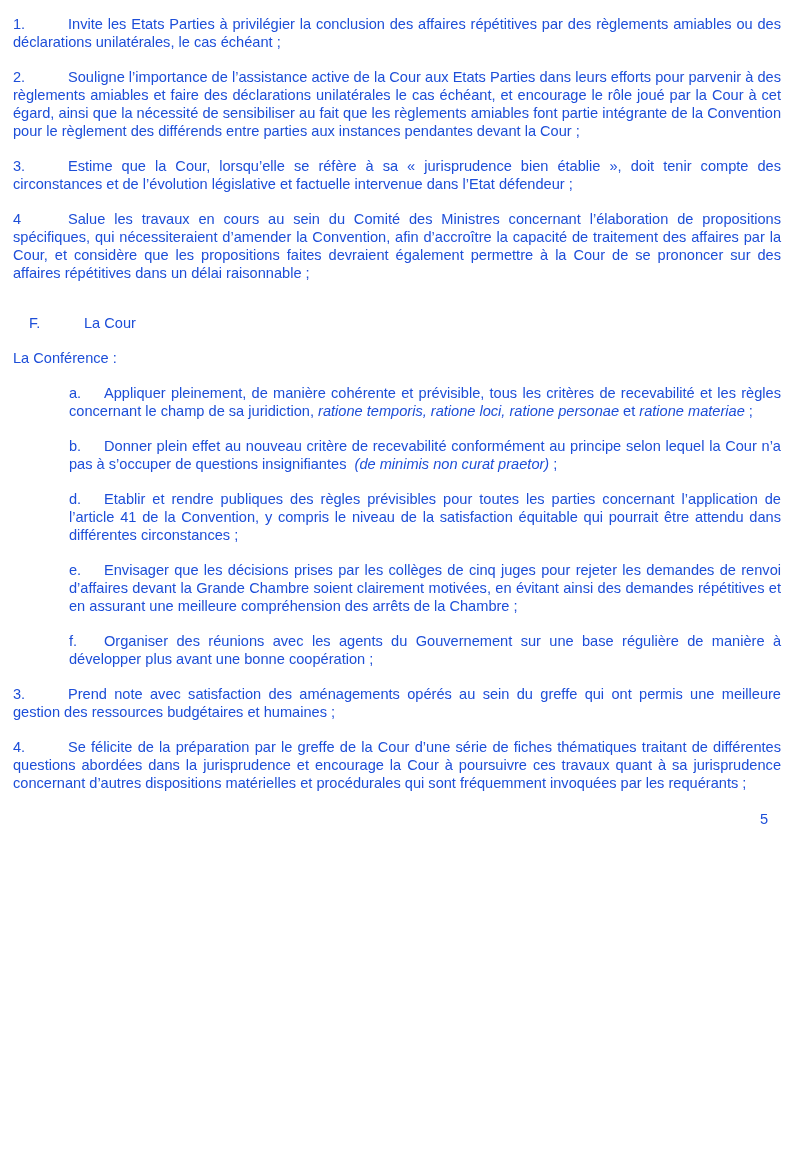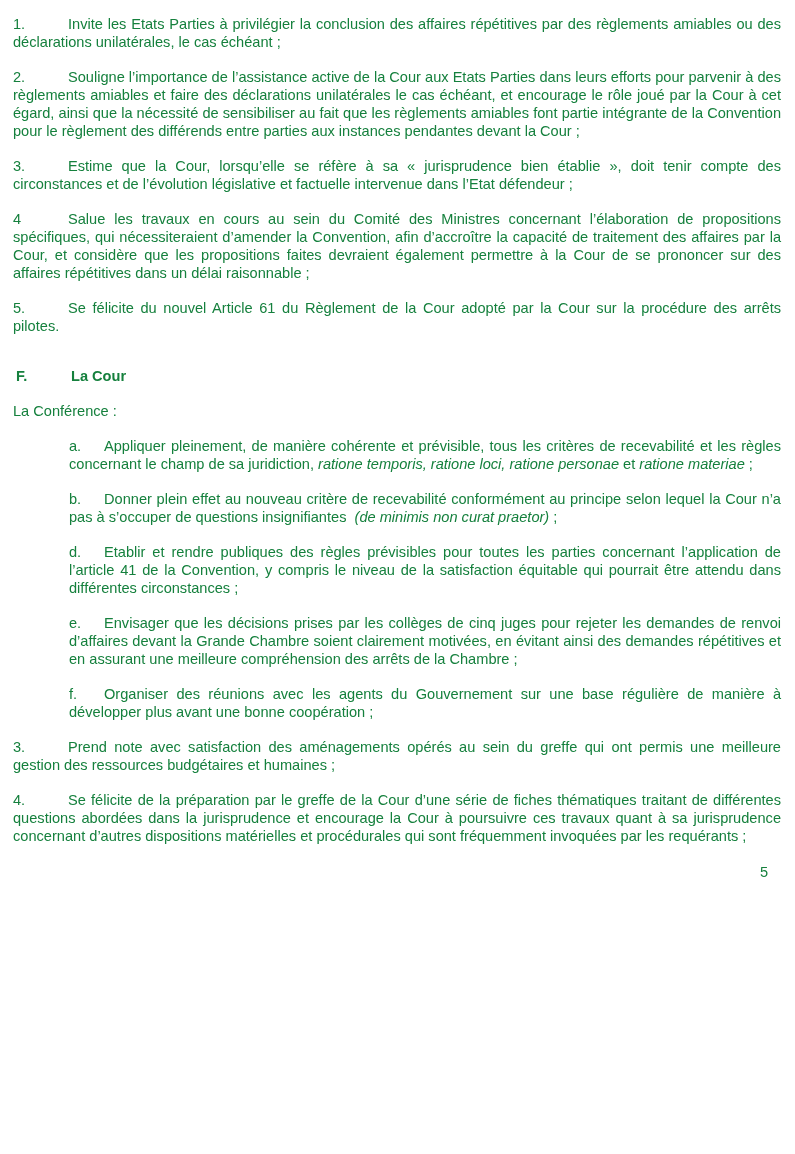--- a/index.html
+++ b/index.html
@@ -8,37 +8,37 @@
     height: 1154px;
     box-sizing: border-box;
     background: #ffffff;
     font-family: "Liberation Sans", "DejaVu Sans", sans-serif;
   }
   .page {
     box-sizing: border-box;
     width: 795px;
     height: 1150px;
     padding: 15px 14px 0 13px;
-    color: #15803d;
+    color: #1d4ed8;
     font-size: 14.6px;
     line-height: 18px;
   }
   p.para {
     margin: 0 0 17px 0;
     text-align: justify;
   }
   .num {
     display: inline-block;
     width: 55px;
   }
   p.sub { margin-left: 56px; }
   p.sub .num { width: 35px; }
   p.heading {
-    font-weight: 700;
-    margin: 32px 0 17px 3px;
+    font-weight: 400;
+    margin: 32px 0 17px 16px;
     text-align: left;
   }
   p.intro-line {
     text-align: left;
   }
   p.pagenum {
     margin: 18px 0 0 0;
     padding-right: 13px;
     text-align: right;
   }
@@ -50,21 +50,20 @@
 <div class="page">
 
   <p class="para"><span class="num">1.</span><span>Invite les Etats Parties à privilégier la conclusion des affaires répétitives par des règlements amiables ou des déclarations unilatérales, le cas échéant&nbsp;;</span></p>
 
   <p class="para"><span class="num">2.</span><span>Souligne l’importance de l’assistance active de la Cour aux Etats Parties dans leurs efforts pour parvenir à des règlements amiables et faire des déclarations unilatérales le cas échéant, et encourage le rôle joué par la Cour à cet égard, ainsi que la nécessité de sensibiliser au fait que les règlements amiables font partie intégrante de la Convention pour le règlement des différends entre parties aux instances pendantes devant la Cour&nbsp;;</span></p>
 
   <p class="para"><span class="num">3.</span><span>Estime que la Cour, lorsqu’elle se réfère à sa «&nbsp;jurisprudence bien établie&nbsp;», doit tenir compte des circonstances et de l’évolution législative et factuelle intervenue dans l’Etat défendeur&nbsp;;</span></p>
 
   <p class="para"><span class="num">4</span><span>Salue les travaux en cours au sein du Comité des Ministres concernant l’élaboration de propositions spécifiques, qui nécessiteraient d’amender la Convention, afin d’accroître la capacité de traitement des affaires par la Cour, et considère que les propositions faites devraient également permettre à la Cour de se prononcer sur des affaires répétitives dans un délai raisonnable&nbsp;;</span></p>
 
-  <p class="para"><span class="num">5.</span><span>Se félicite du nouvel Article 61 du Règlement de la Cour adopté par la Cour sur la procédure des arrêts pilotes.</span></p>
 
   <p class="para heading"><span class="num">F.</span><span>La Cour</span></p>
 
   <p class="para intro-line"><span>La Conférence&nbsp;:</span></p>
 
 
 
   <p class="para sub"><span class="num">a.</span><span>Appliquer pleinement, de manière cohérente et prévisible, tous les critères de recevabilité et les règles concernant le champ de sa juridiction, </span><i>ratione temporis, ratione loci, ratione personae</i><span> et </span><i>ratione materiae</i><span>&nbsp;;</span></p>
 
   <p class="para sub"><span class="num">b.</span><span>Donner plein effet au nouveau critère de recevabilité conformément au principe selon lequel la Cour n’a pas à s’occuper de questions insignifiantes &nbsp;</span><i>(de minimis non curat praetor)</i><span>&nbsp;;</span></p>

